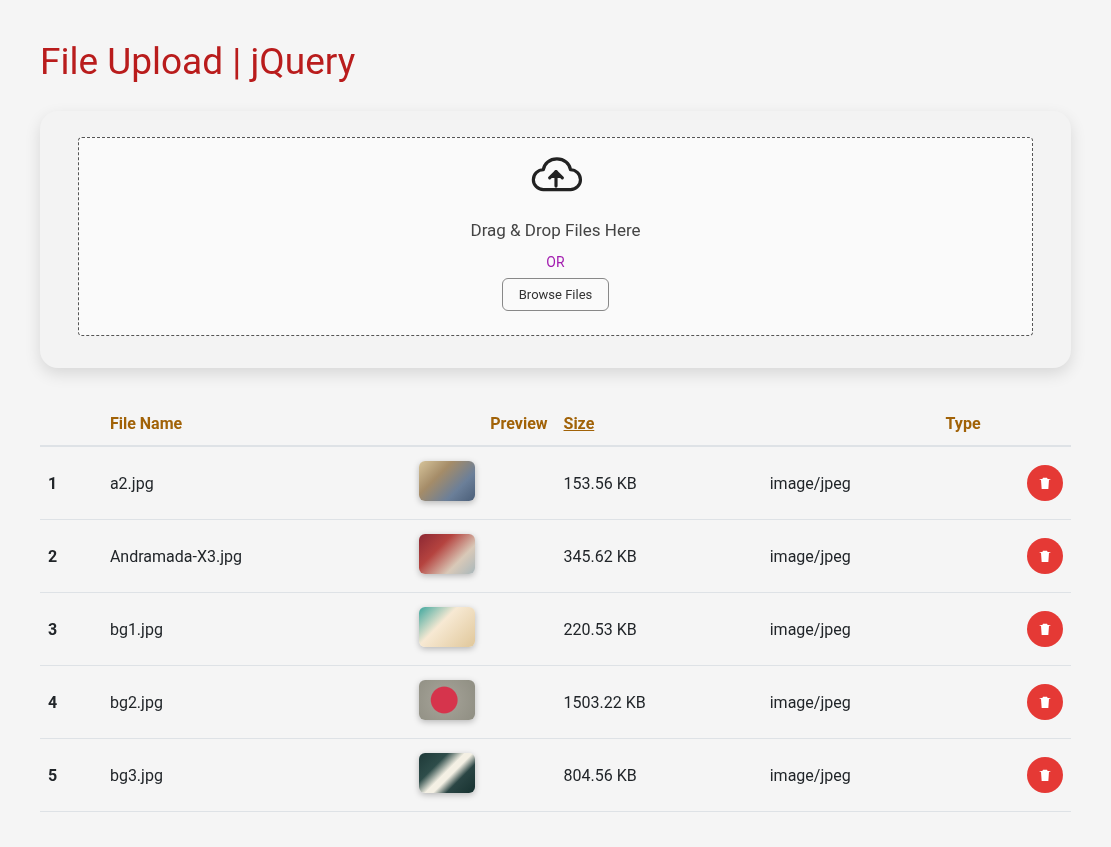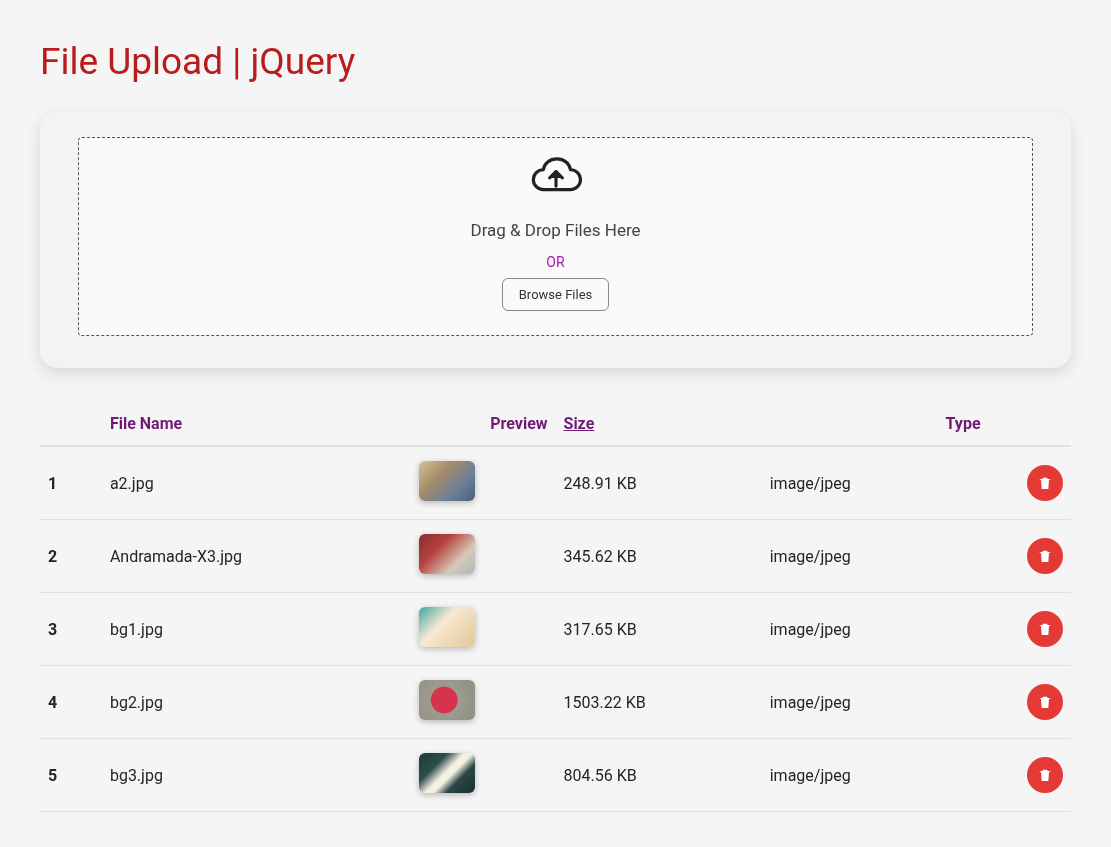--- a/index.html
+++ b/index.html
@@ -65,21 +65,21 @@
       font-family: inherit;
     }
     table {
       width: 100%;
       border-collapse: collapse;
     }
     thead th {
       text-align: left;
       font-weight: 700;
       font-size: 16px;
-      color: #701a75;
+      color: #a16207;
       padding: 12px 8px;
       border-bottom: 2px solid #dee2e6;
     }
     thead th:first-child {
       width: 50px;
     }
     tbody td {
       padding: 14px 8px;
       border-bottom: 1px solid #dee2e6;
       vertical-align: middle;
@@ -161,21 +161,21 @@
         <th class="col-size">Size</th>
         <th class="col-type">Type</th>
         <th class="col-action"></th>
       </tr>
     </thead>
     <tbody>
       <tr>
         <td class="idx">1</td>
         <td>a2.jpg</td>
         <td><span class="thumb t1"></span></td>
-        <td>248.91 KB</td>
+        <td>153.56 KB</td>
         <td>image/jpeg</td>
         <td class="col-action">
           <button class="delete-btn">
             <svg viewBox="0 0 24 24">
                 <path d="M6 7h12l-1 14H7L6 7zm3-3h6l1 2H8l1-2zM4 6h16v1H4V6zm5 4h1v9H9v-9zm5 0h1v9h-1v-9z"></path>
               </svg>
           </button>
         </td>
       </tr>
       <tr>
@@ -189,21 +189,21 @@
             <svg viewBox="0 0 24 24">
                 <path d="M6 7h12l-1 14H7L6 7zm3-3h6l1 2H8l1-2zM4 6h16v1H4V6zm5 4h1v9H9v-9zm5 0h1v9h-1v-9z"></path>
               </svg>
           </button>
         </td>
       </tr>
       <tr>
         <td class="idx">3</td>
         <td>bg1.jpg</td>
         <td><span class="thumb t3"></span></td>
-        <td>317.65 KB</td>
+        <td>220.53 KB</td>
         <td>image/jpeg</td>
         <td class="col-action">
           <button class="delete-btn">
             <svg viewBox="0 0 24 24">
                 <path d="M6 7h12l-1 14H7L6 7zm3-3h6l1 2H8l1-2zM4 6h16v1H4V6zm5 4h1v9H9v-9zm5 0h1v9h-1v-9z"></path>
               </svg>
           </button>
         </td>
       </tr>
       <tr>

